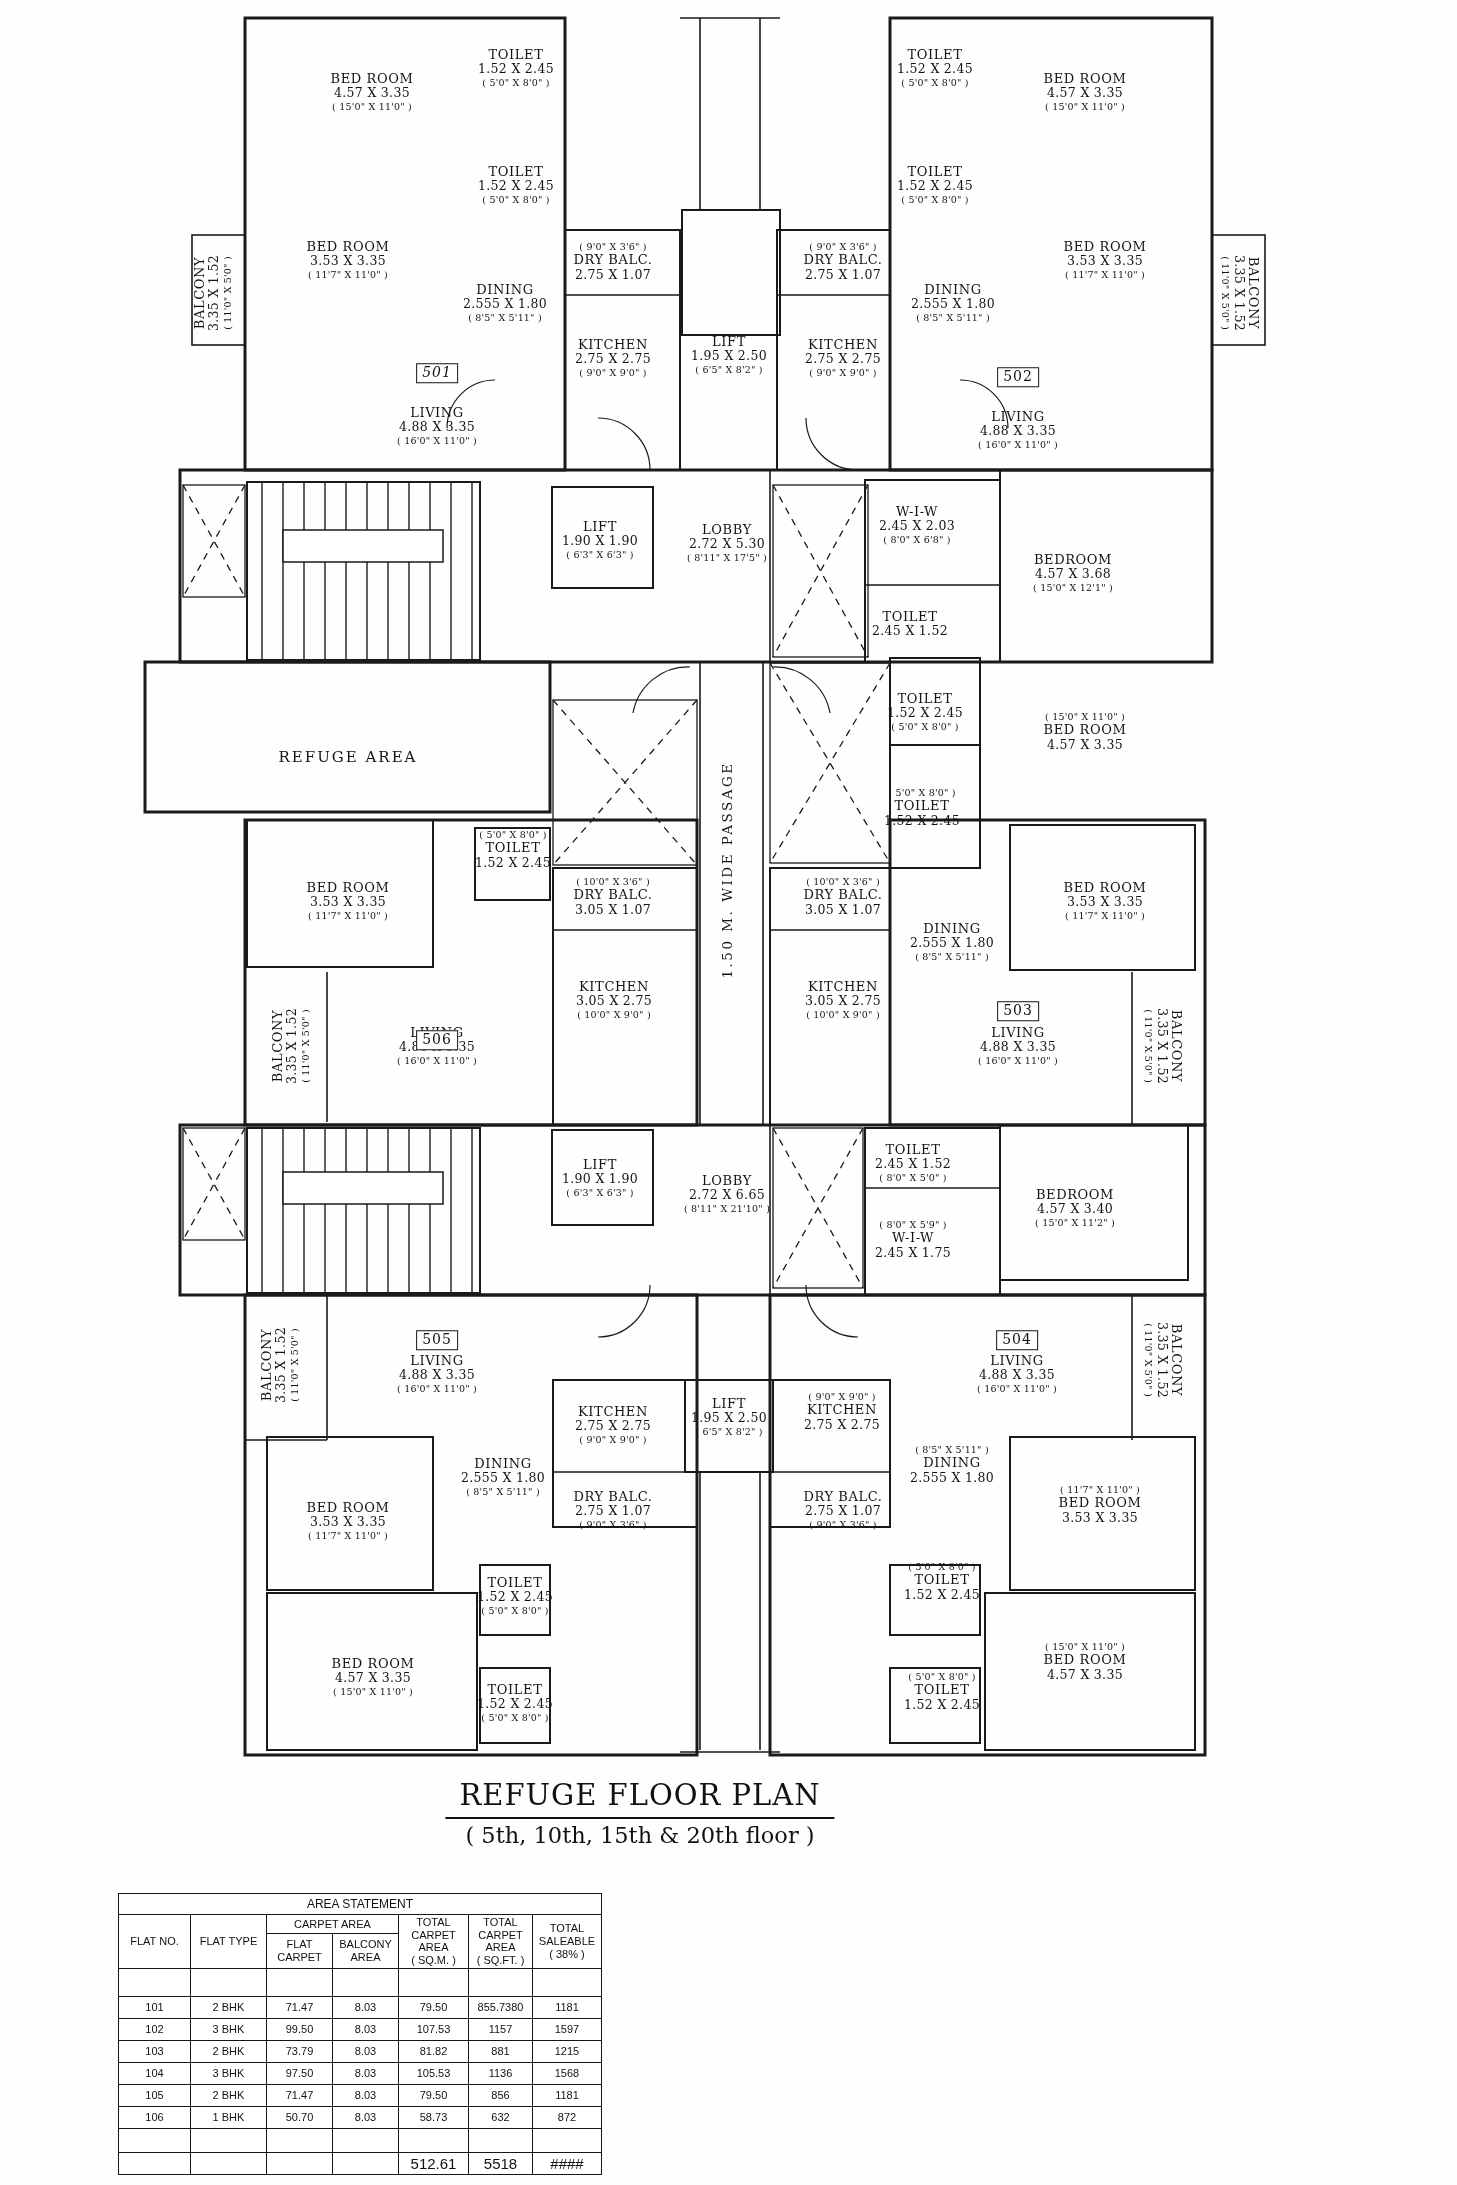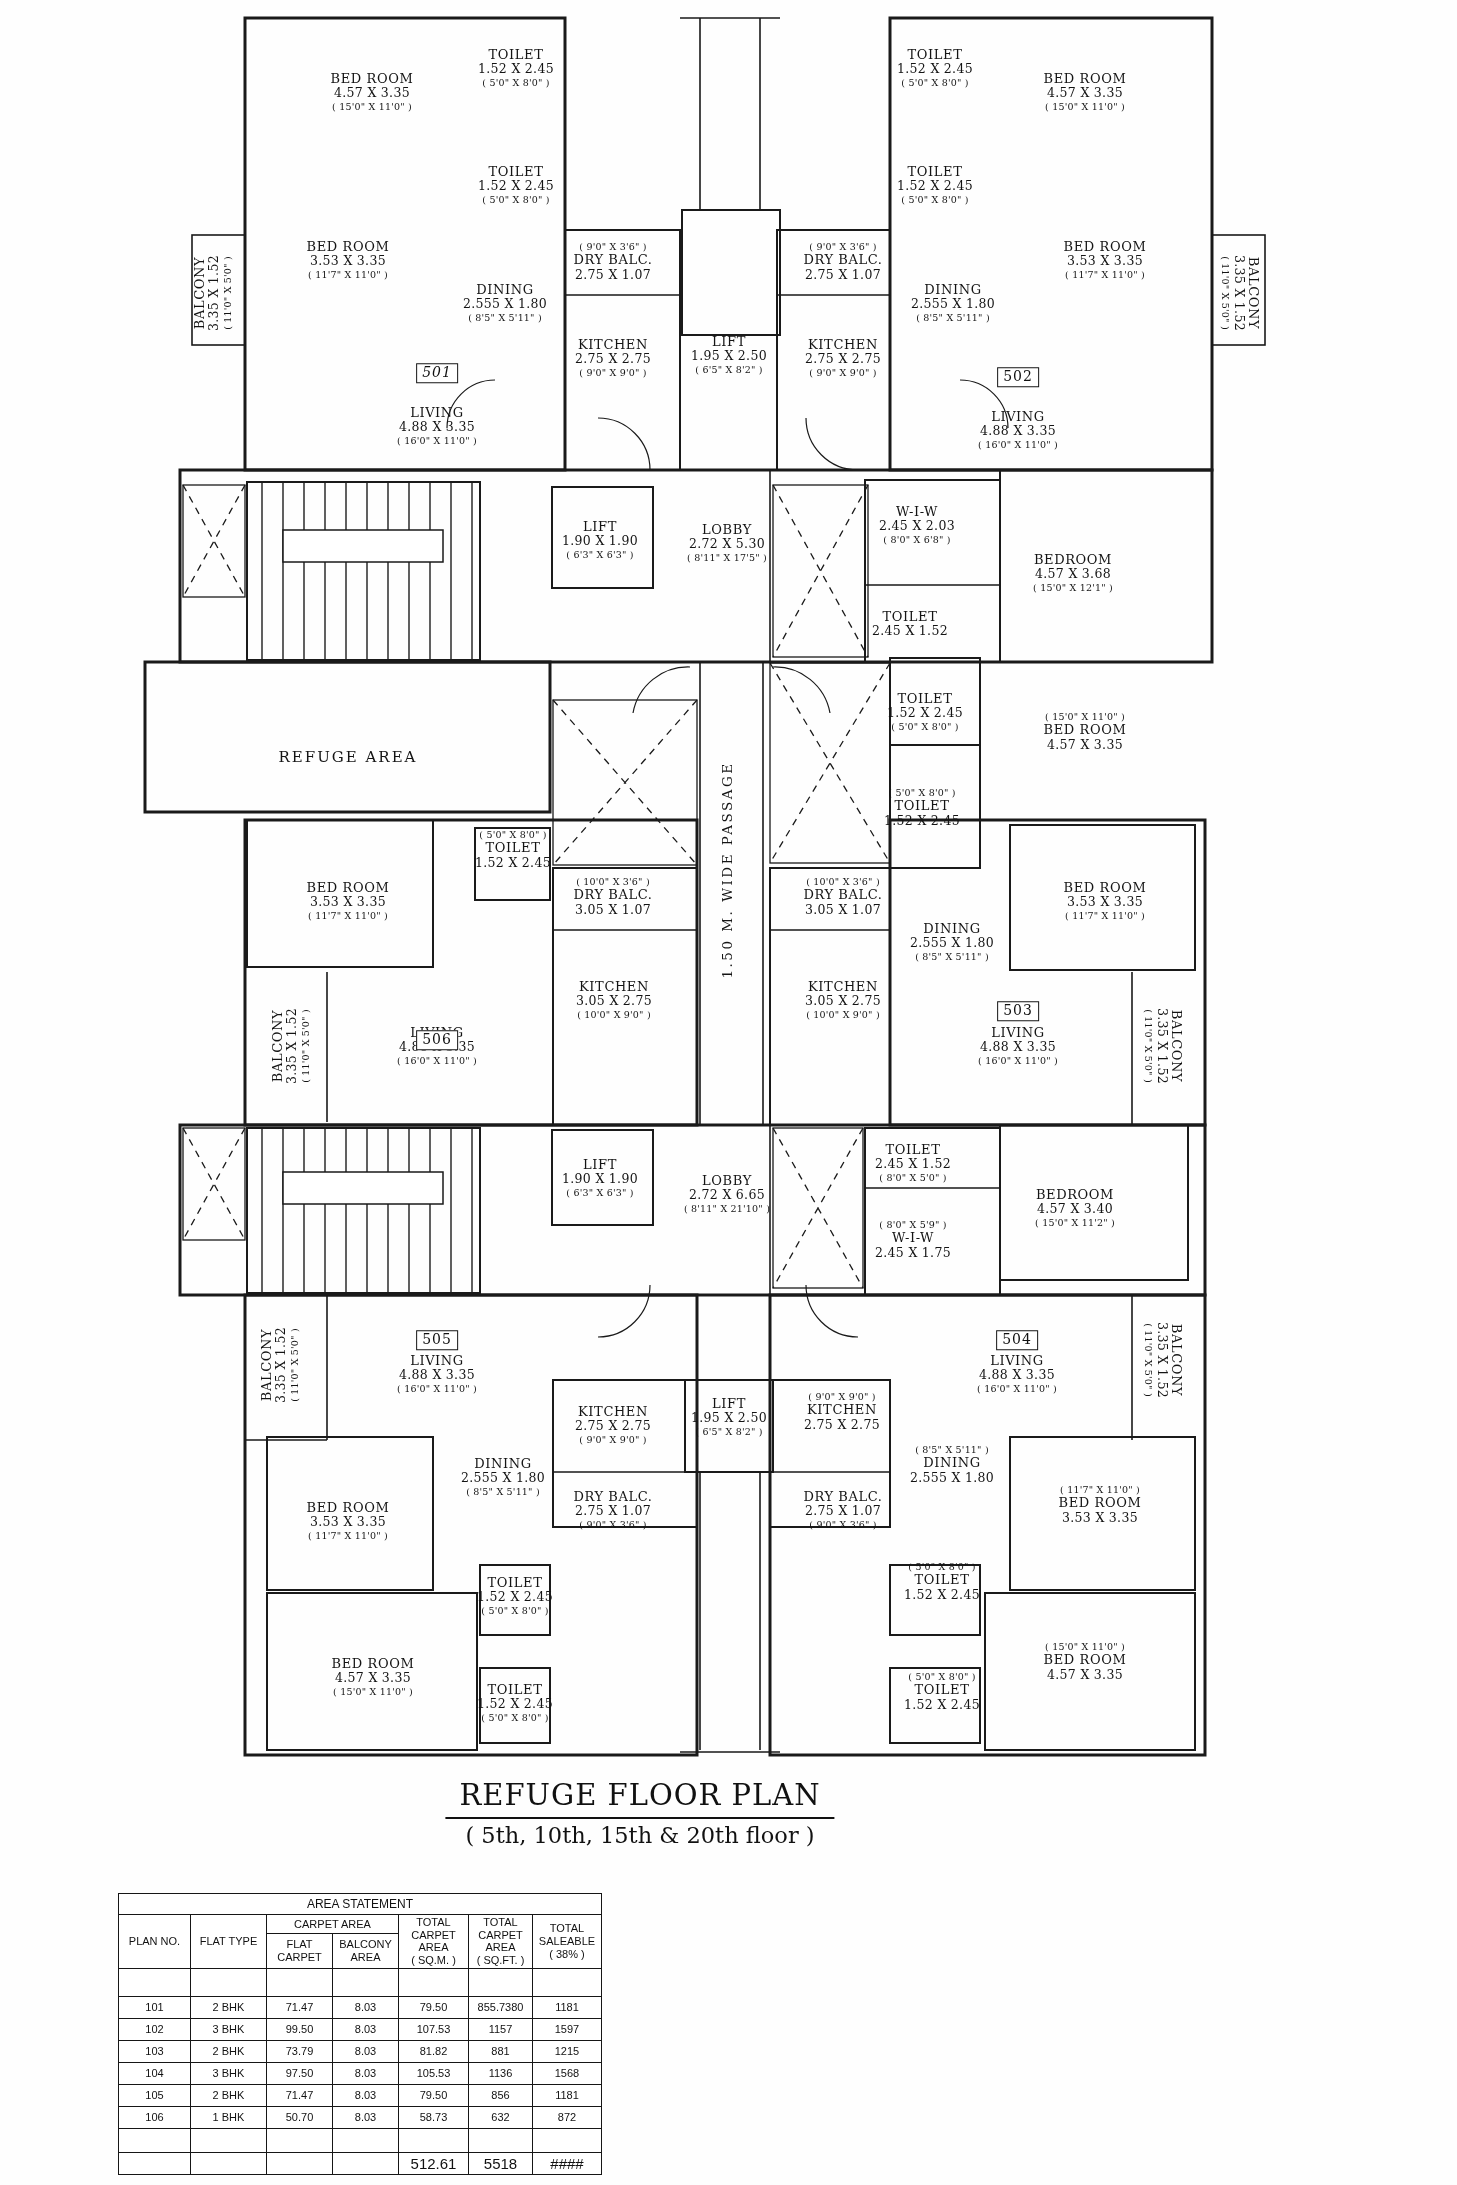--- a/index.html
+++ b/index.html
@@ -492,21 +492,21 @@
       <col style="width:66px">
         <col style="width:70px">
         <col style="width:64px">
       <col style="width:69px">
     </colgroup>
     <thead>
       <tr class="h-title">
         <th colspan="7">AREA STATEMENT</th>
       </tr>
       <tr>
-        <th rowspan="2" class="hh">PLAN NO.</th>
+        <th rowspan="2" class="hh">FLAT NO.</th>
         <th rowspan="2" class="hh">FLAT TYPE</th>
         <th colspan="2" class="hh">CARPET AREA</th>
         <th rowspan="2" class="hh">TOTAL
 CARPET
 AREA
 ( SQ.M. )</th>
         <th rowspan="2" class="hh">TOTAL
 CARPET
 AREA
 ( SQ.FT. )</th>

